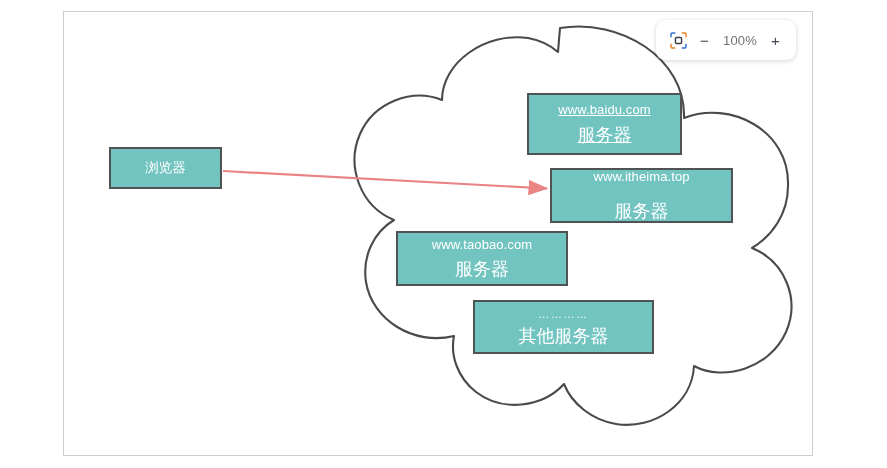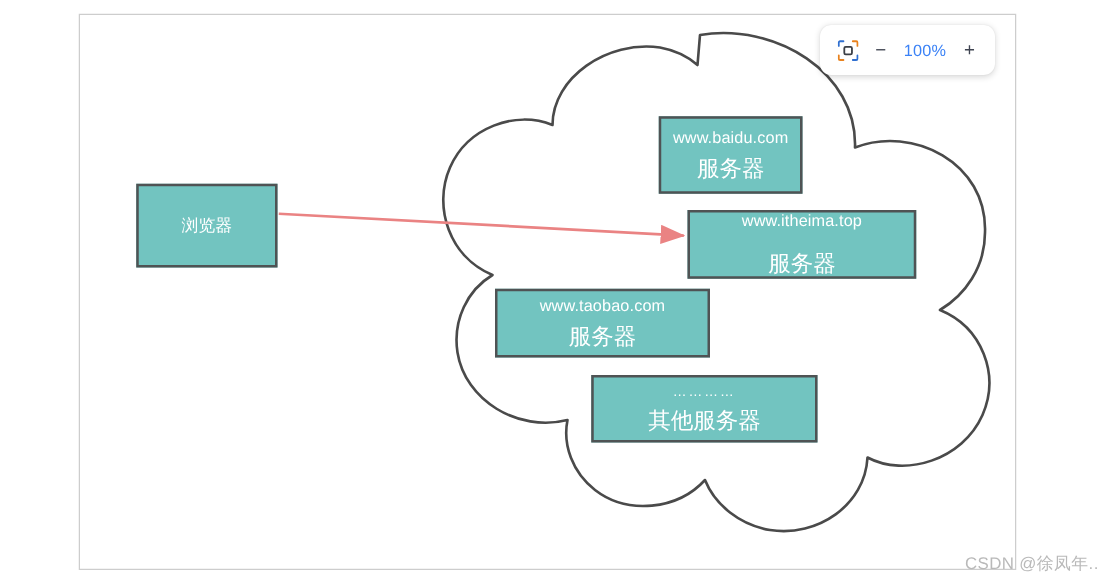--- a/index.html
+++ b/index.html
@@ -63,21 +63,21 @@
     font-size: 15px;
     color: #3f4451;
     line-height: 1;
     width: 13px;
     text-align: center;
     cursor: pointer;
     user-select: none;
   }
   .zoom-level {
     font-size: 13px;
-    color: #3b82f6;
+    color: #737373;
     min-width: 36px;
     text-align: center;
     letter-spacing: 0.2px;
     cursor: default;
   }
 
   
   .node {
     position: absolute;
     background: #72c4c0;
@@ -96,24 +96,24 @@
     margin-bottom: 7px;
     white-space: nowrap;
   }
   .node .line-2 {
     font-size: 18px;
     white-space: nowrap;
   }
   .node.single .line-2 { margin: 0; }
 
   
-  #node-browser { left: 109px; top: 147px; width: 113px; height: 67px; }
+  #node-browser { left: 109px; top: 147px; width: 113px; height: 42px; }
   #node-browser .line-2 { font-size: 13.5px; }
 
-  #node-baidu   { left: 527px; top: 93px;  width: 115px; height: 62px; }
+  #node-baidu   { left: 527px; top: 93px;  width: 155px; height: 62px; text-decoration: underline; }
   #node-itheima { left: 550px; top: 168px; width: 183px; height: 55px; justify-content: space-between; }
   #node-taobao  { left: 396px; top: 231px; width: 172px; height: 55px; }
   #node-other   { left: 473px; top: 300px; width: 181px; height: 54px; }
 
   #node-other .line-1 {
     font-size: 11px;
     letter-spacing: 1.6px;
     margin-bottom: 6px;
     color: #ffffff;
   }
@@ -207,15 +207,14 @@
 
   <svg class="arrow-layer" viewBox="0 0 887 468" width="887" height="468" xmlns="http://www.w3.org/2000/svg">
     <defs>
       <marker id="arrowhead" markerWidth="9" markerHeight="7" refX="8.4" refY="3.5" orient="auto" markerUnits="strokeWidth">
         <path d="M0 0 L9 3.5 L0 7 Z" fill="#ea8383"></path>
       </marker>
     </defs>
     <line x1="223" y1="171" x2="547" y2="188.5" stroke="#ea8383" stroke-width="2.2" marker-end="url(#arrowhead)"></line>
   </svg>
 
-  <div class="watermark">CSDN @徐凤年..</div>
 
 </div>
 
 </body></html>

